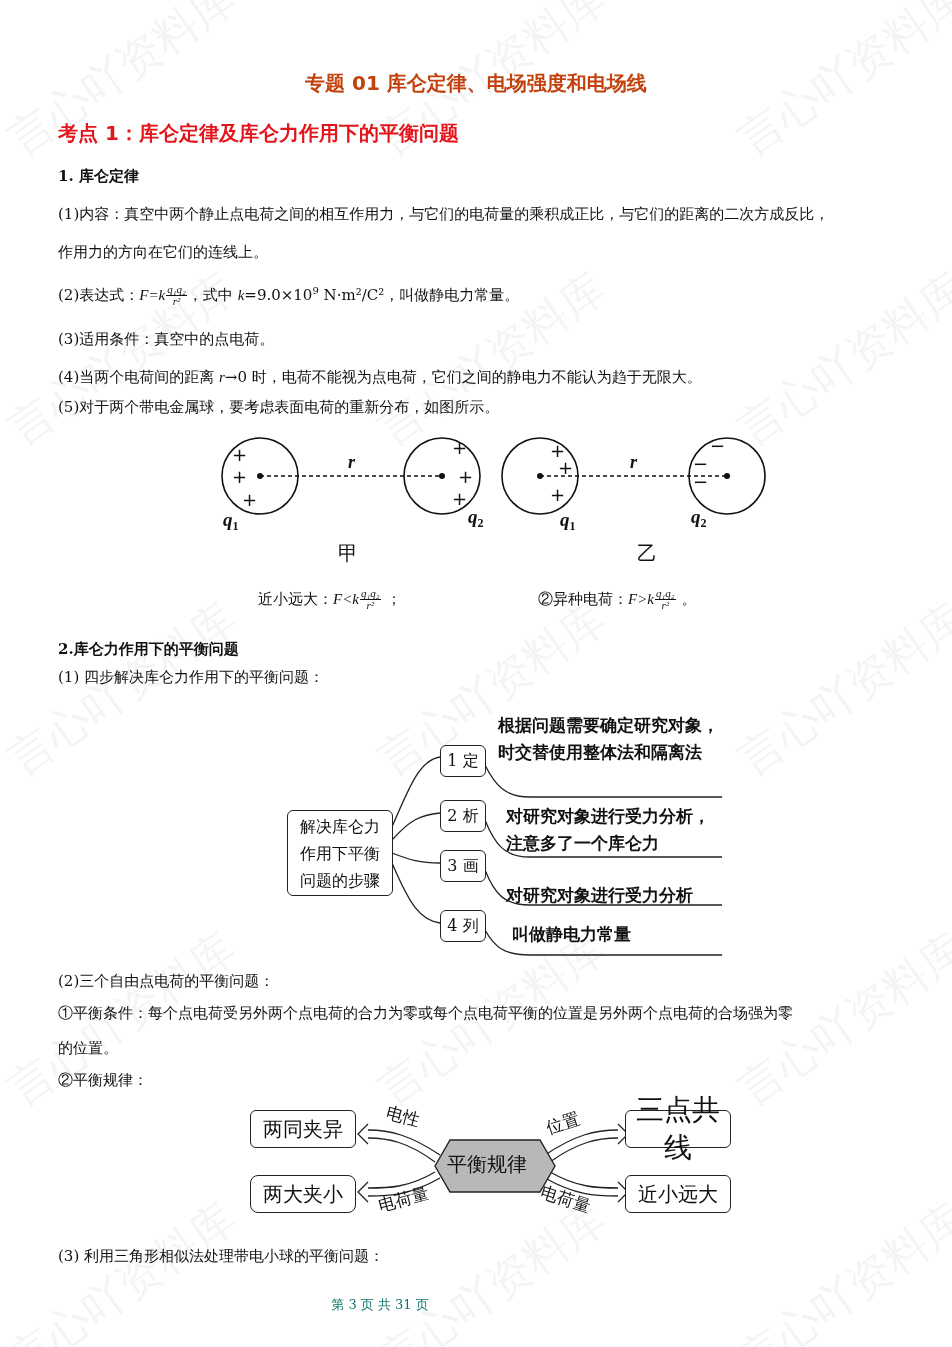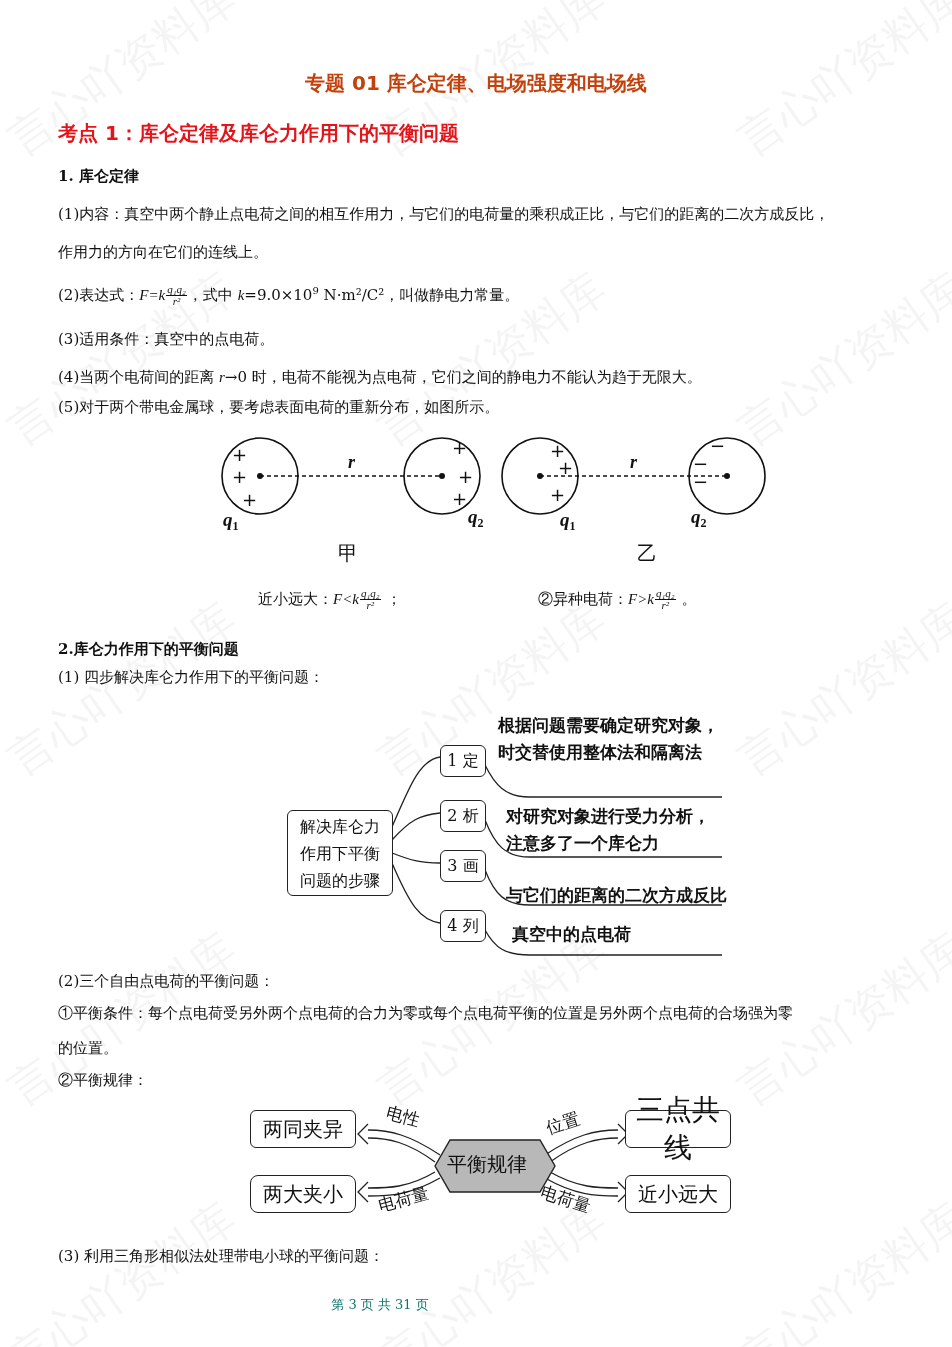--- a/index.html
+++ b/index.html
@@ -137,22 +137,22 @@
 <div class="box" style="left:440px;top:910px;width:44px;height:30px;">4 列</div>
 
 <div class="mmtext" style="left:498px;top:712px;">
   <div>根据问题需要确定研究对象，</div>
   <div>时交替使用整体法和隔离法</div>
 </div>
 <div class="mmtext" style="left:506px;top:803px;">
   <div>对研究对象进行受力分析，</div>
   <div>注意多了一个库仑力</div>
 </div>
-<div class="mmtext" style="left:506px;top:882px;">与它们的距离的二次方成反比</div>
-<div class="mmtext" style="left:512px;top:921px;">真空中的点电荷</div>
+<div class="mmtext" style="left:506px;top:882px;">对研究对象进行受力分析</div>
+<div class="mmtext" style="left:512px;top:921px;">叫做静电力常量</div>
 
 <div class="abs p" style="left:58px;top:972px;">(2)三个自由点电荷的平衡问题：</div>
 <div class="abs p" style="left:58px;top:1004px;">①平衡条件：每个点电荷受另外两个点电荷的合力为零或每个点电荷平衡的位置是另外两个点电荷的合场强为零</div>
 <div class="abs p" style="left:58px;top:1039px;">的位置。</div>
 <div class="abs p" style="left:58px;top:1071px;">②平衡规律：</div>
 
 <svg class="abs" style="left:240px;top:1100px;" width="500" height="130">
   <g fill="none" stroke="#222" stroke-width="1.3">
     <path d="M200,55 C170,35 150,30 128,30"></path>
       <path d="M195,62 C168,42 148,38 128,38"></path>

